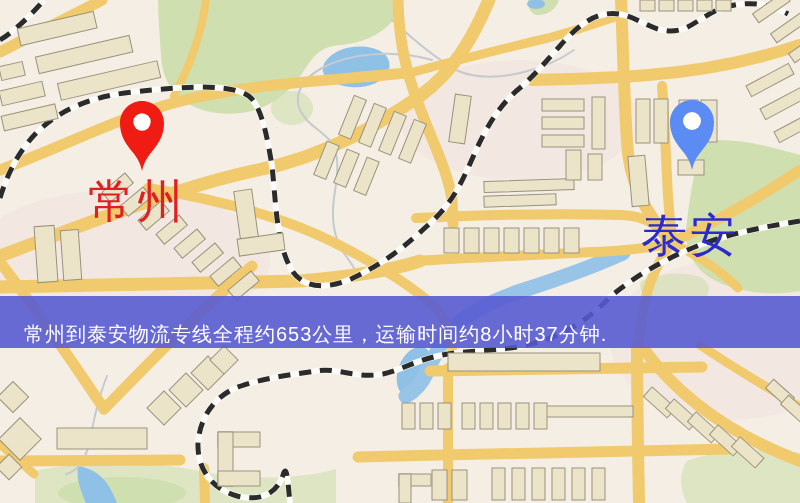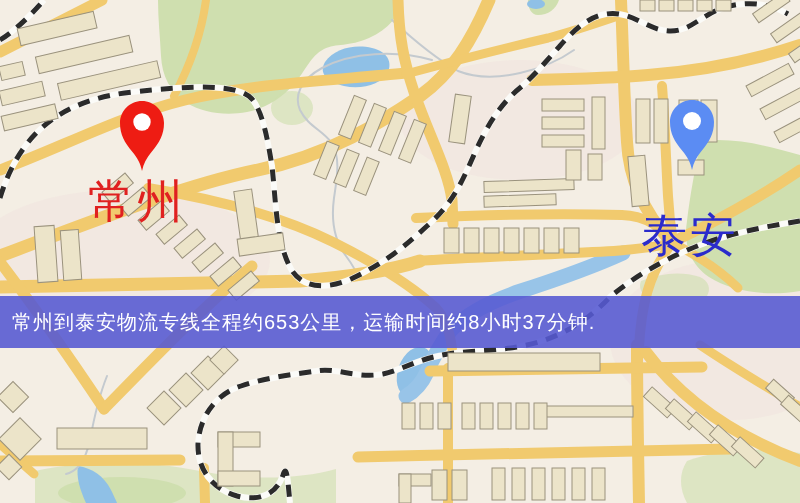--- a/index.html
+++ b/index.html
@@ -13,21 +13,21 @@
   .parks .pale{opacity:.62;}
   .water path,.water ellipse{fill:#8fc0e6;stroke:none;}
   .river{fill:none;stroke:#98c4e8;stroke-width:15;stroke-linecap:round;}
   .stream{fill:none;stroke:#c4cacf;stroke-width:2;stroke-linecap:round;}
   .rail-base{fill:none;stroke:#fbfbf8;stroke-width:6;}
   .rail-dash{fill:none;stroke:#2b2b2b;stroke-width:5;stroke-dasharray:12 9;}
   .tint{fill:#efdcda;opacity:.30;}
 
   .banner{position:absolute;left:0;top:296px;width:800px;height:52px;
           background:rgba(86,90,210,0.89);z-index:5;
-          display:flex;align-items:center;box-sizing:border-box;padding-left:12px;}
+          display:flex;align-items:flex-end;box-sizing:border-box;padding-left:24px;}
   .banner span{color:#ffffff;font-size:20px;letter-spacing:1px;white-space:nowrap;}
 
   .pin{position:absolute;z-index:4;}
   .city-label{position:absolute;z-index:4;font-size:46px;font-weight:400;
               letter-spacing:3px;line-height:1;white-space:nowrap;}
   .label-origin{left:88px;top:178px;color:#e02020;}
   .label-dest{left:641px;top:178px;color:#2b2bcc;}
 </style>
 </head>
 <body>

